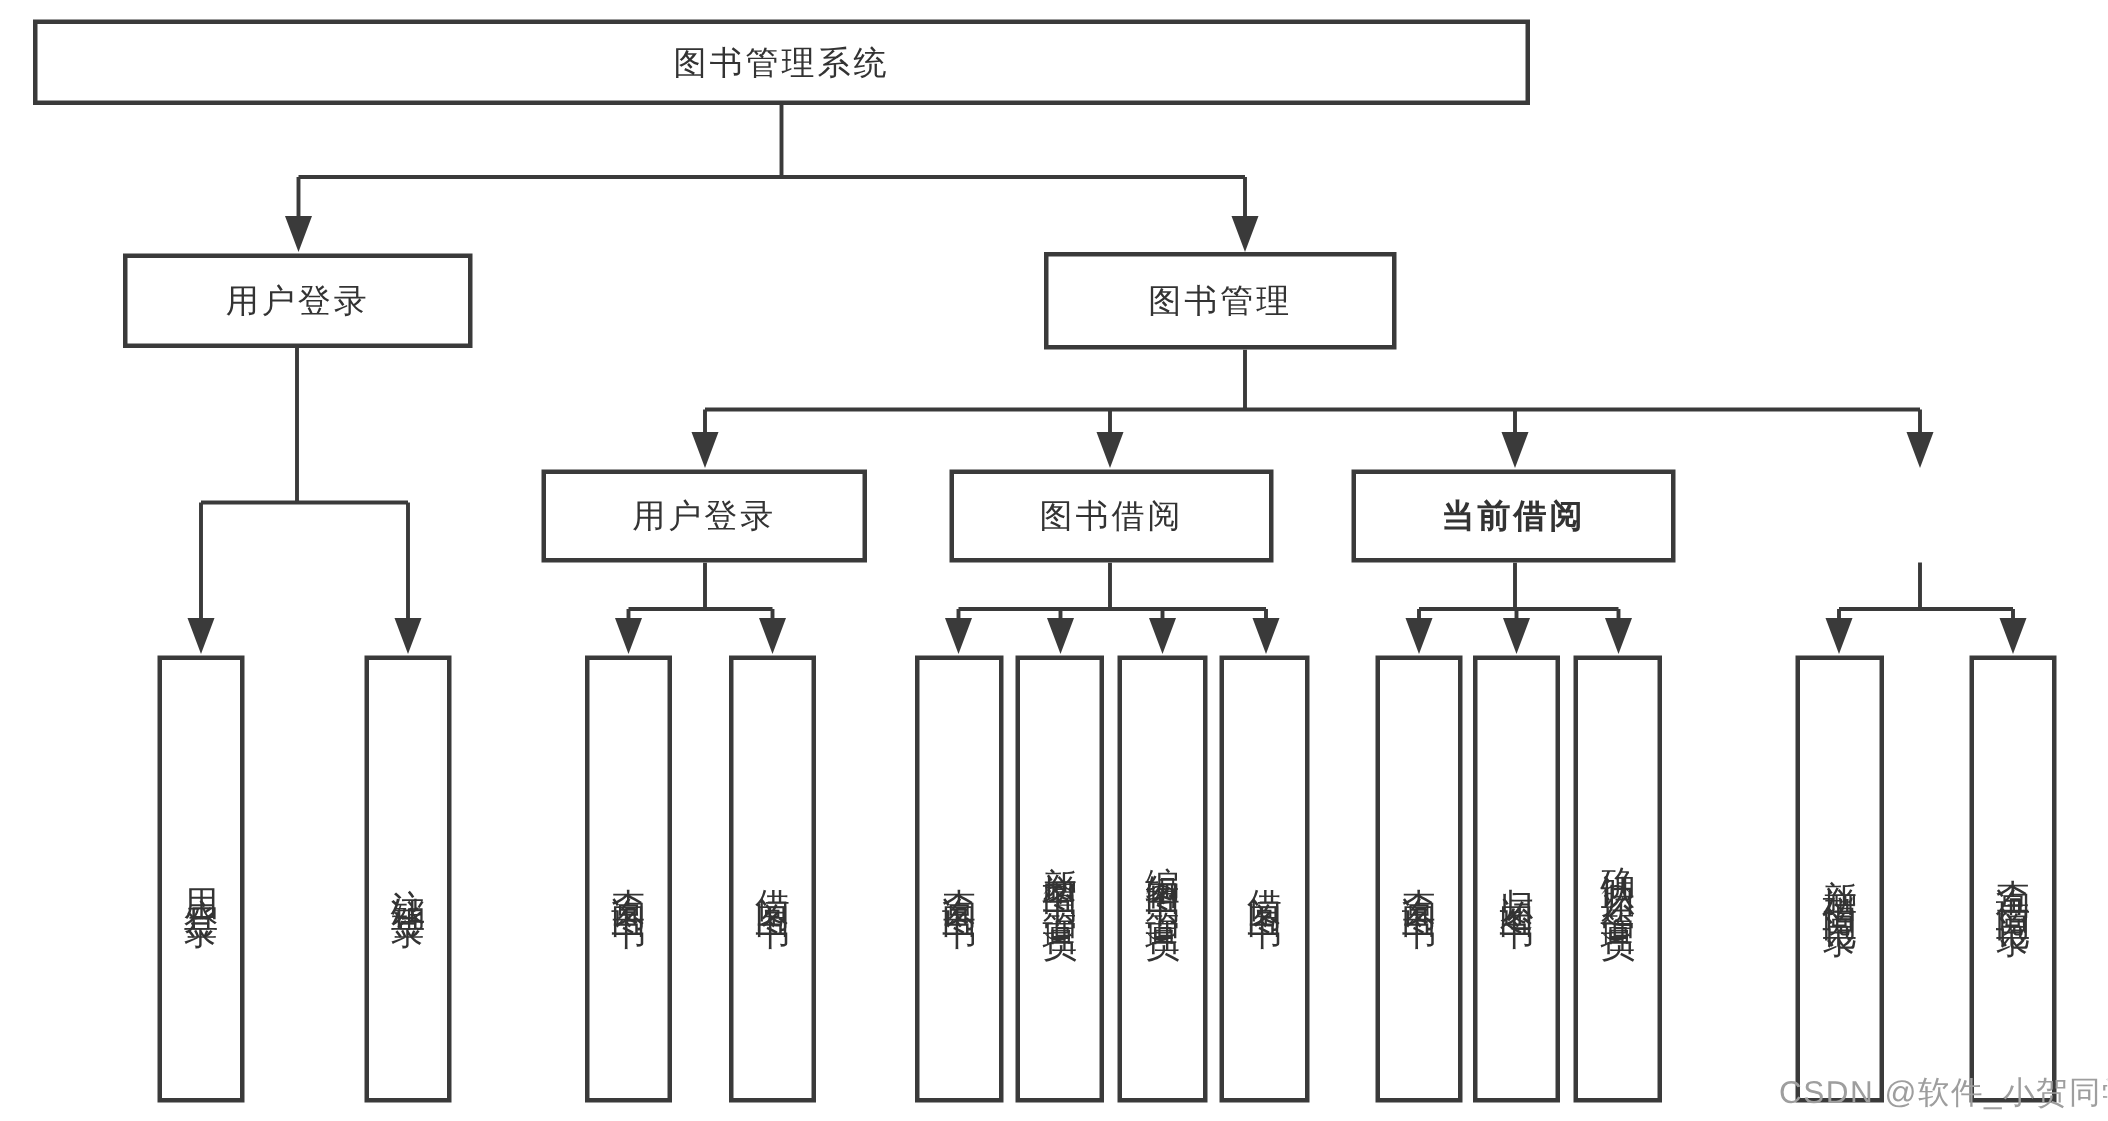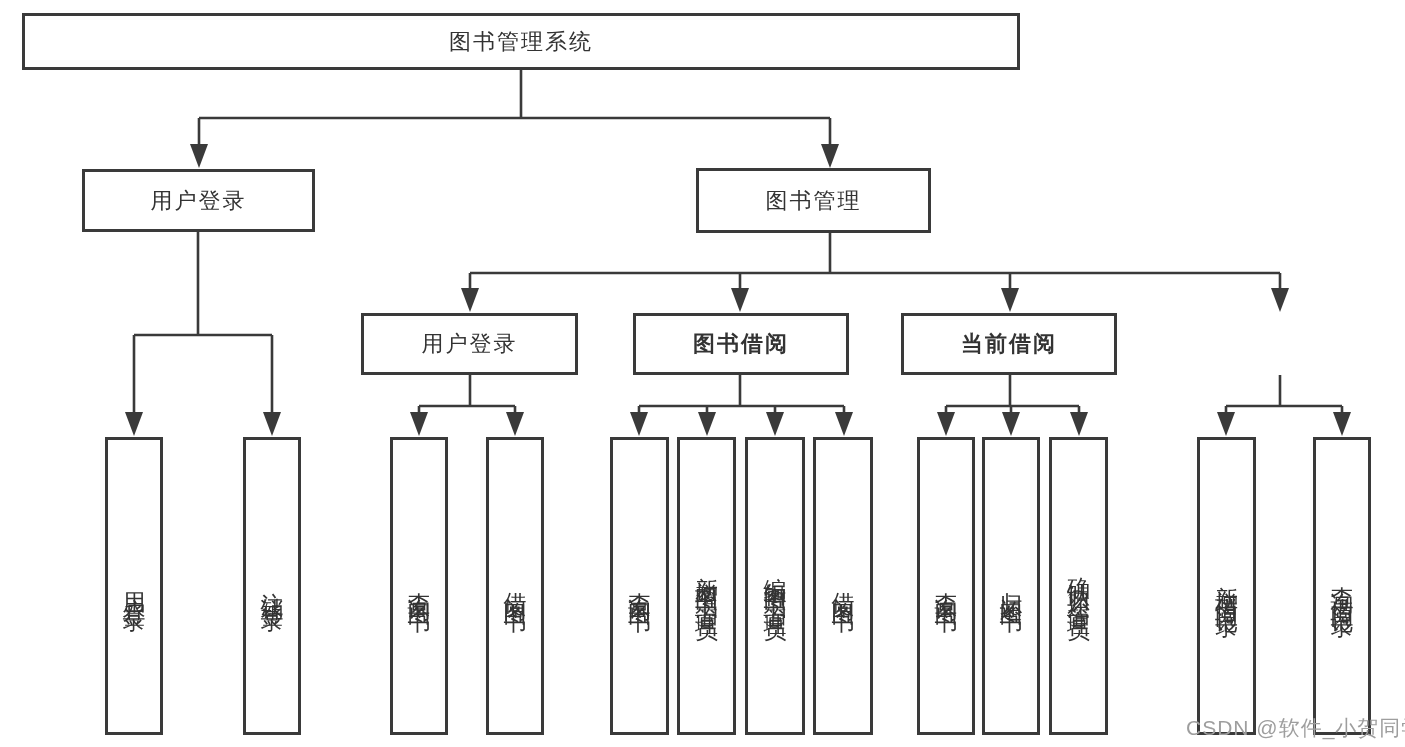--- a/index.html
+++ b/index.html
@@ -116,21 +116,21 @@
   <div class="node" style="left:82px; top:169px; width:233px; height:63px;">
     <span>用户登录</span>
   </div>
   <div class="node" style="left:696px; top:168px; width:235px; height:65px;">
     <span>图书管理</span>
   </div>
 
   <div class="node" style="left:361px; top:313px; width:217px; height:62px;">
     <span>用户登录</span>
   </div>
-  <div class="node" style="left:633px; top:313px; width:216px; height:62px;font-weight:bold;">
+  <div class="node" style="left:633px; top:313px; width:216px; height:62px;">
     <span>图书借阅</span>
   </div>
   <div class="node" style="left:901px; top:313px; width:216px; height:62px;font-weight:bold;">
     <span>当前借阅</span>
   </div>
 
   <div class="leaf" style="left:105px;">
     <span class="vtext">用户登录</span>
   </div>
   <div class="leaf" style="left:243px;">

